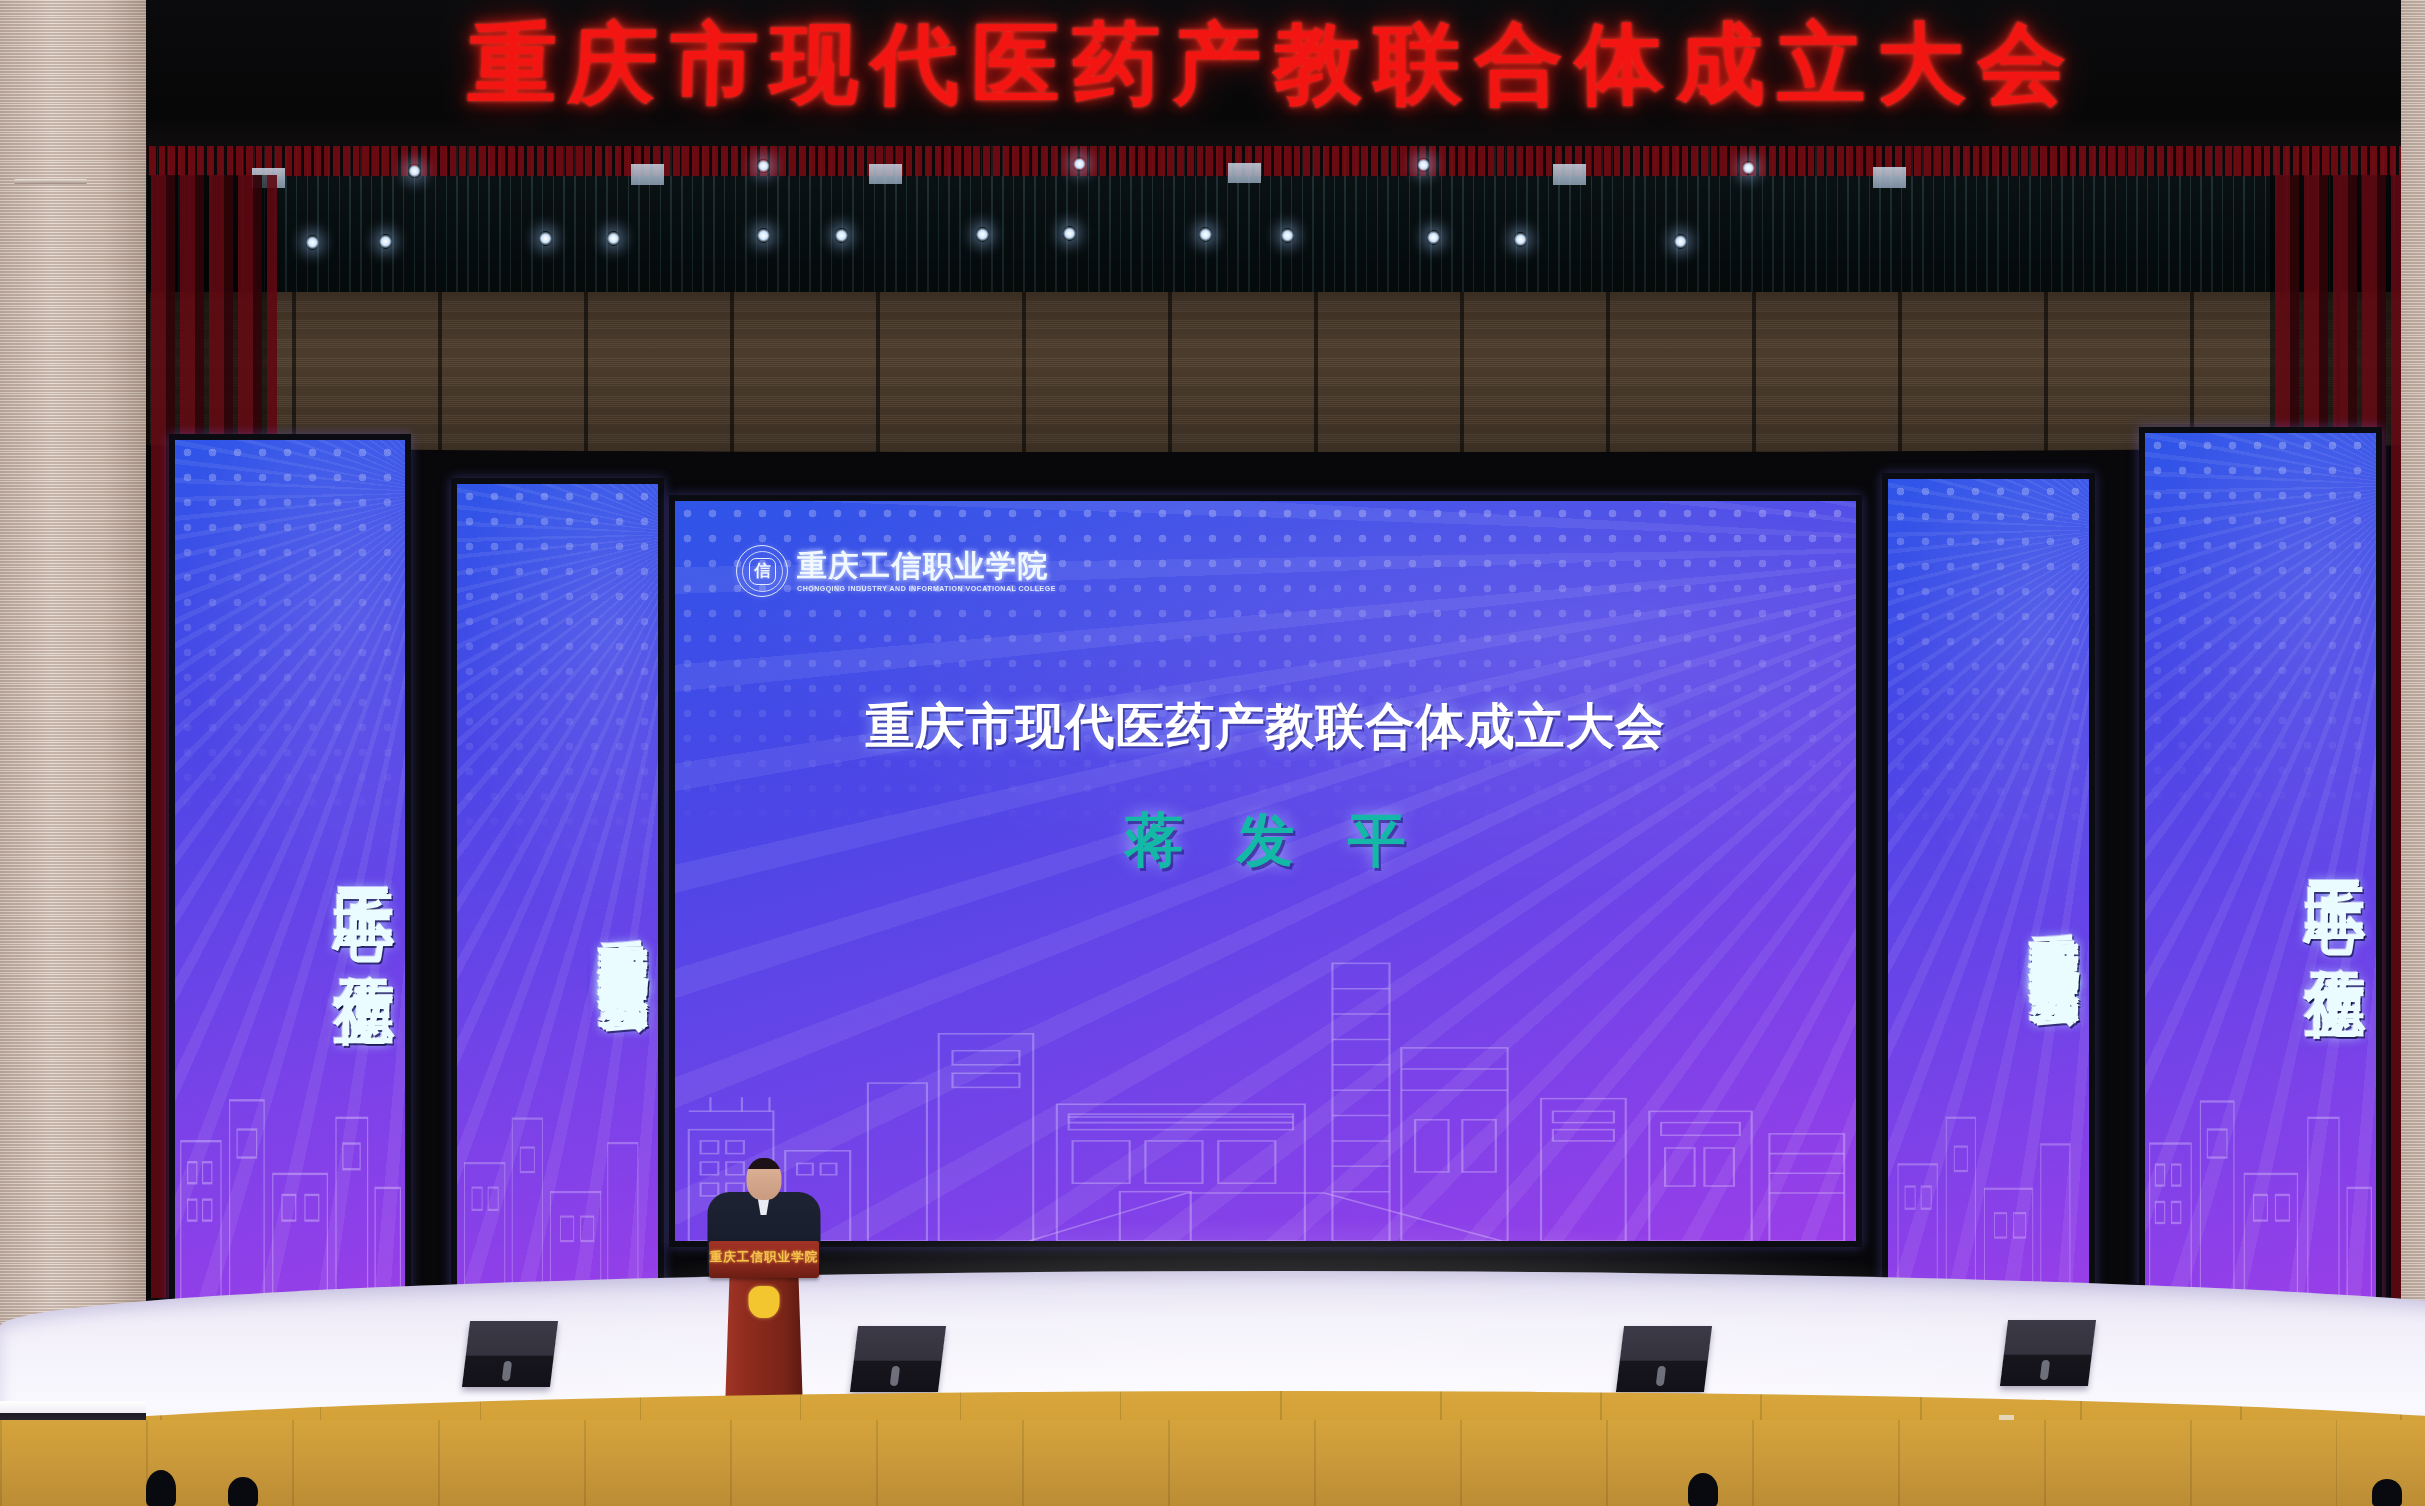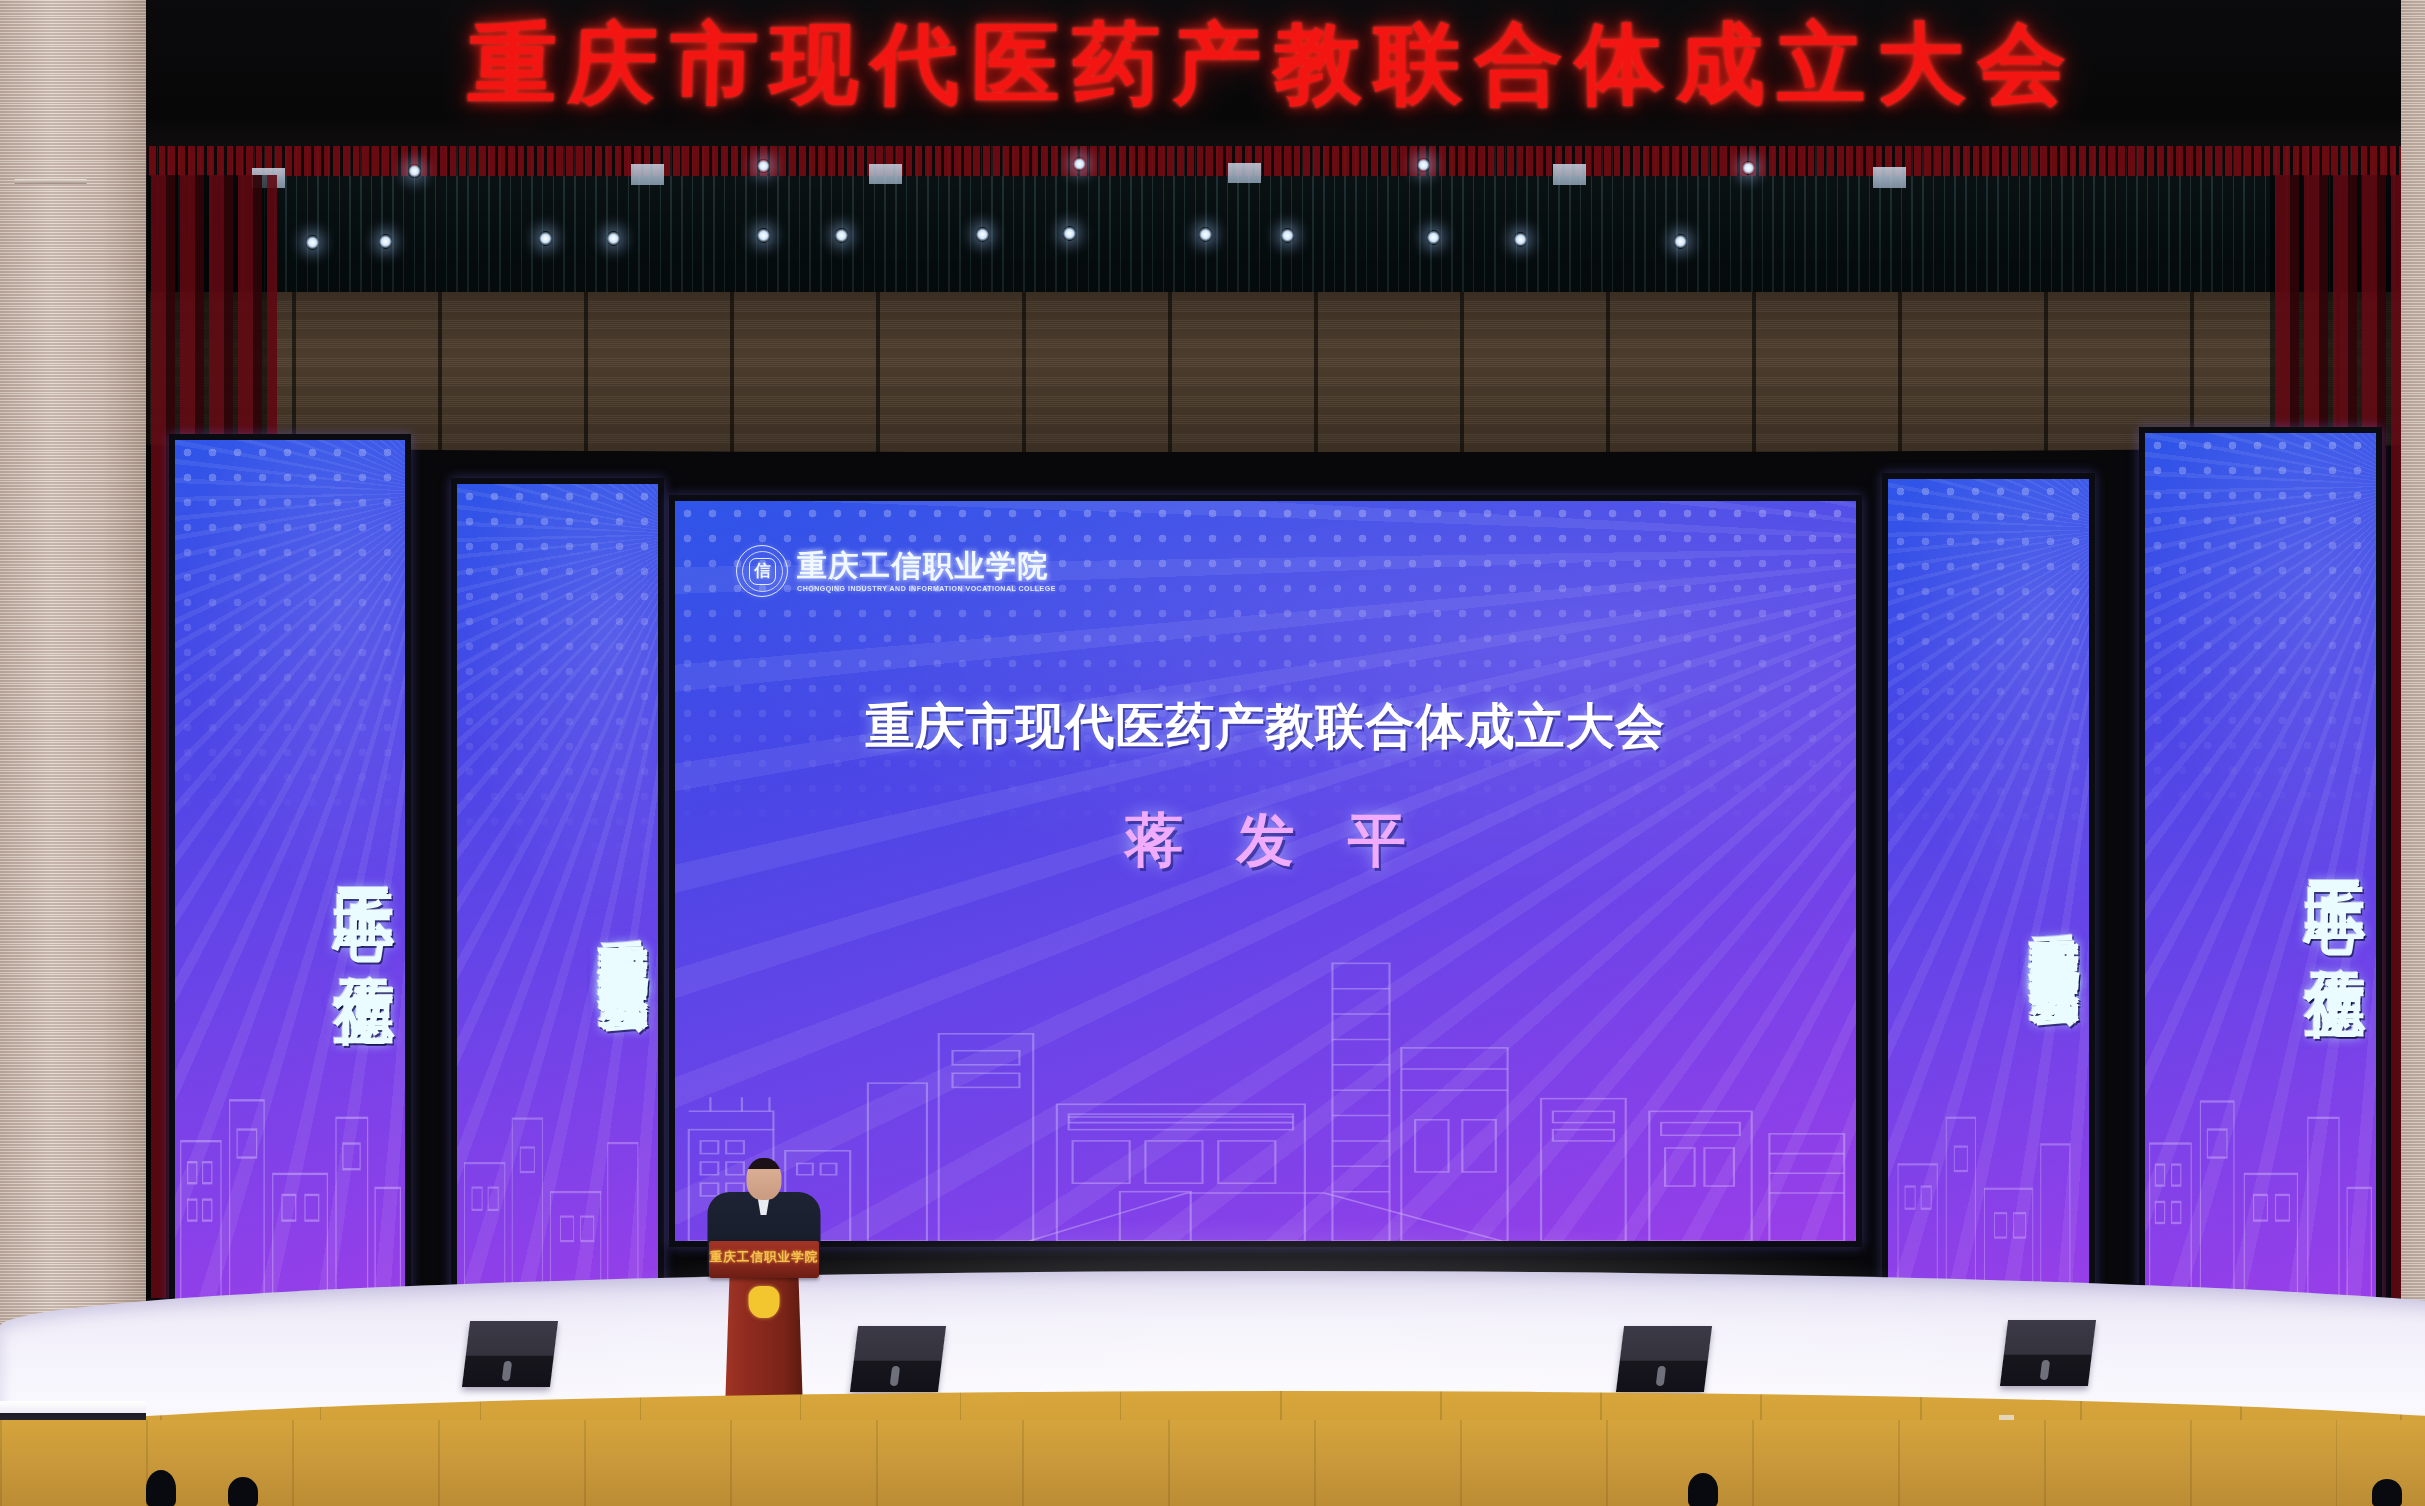--- a/index.html
+++ b/index.html
@@ -211,21 +211,21 @@
     text-align:center;
     font-family:"DejaVu Sans","Liberation Sans",sans-serif;
   }
   .ms-line{
     font-size:49px; font-weight:bold; color:#ffffff;
     letter-spacing:1px; line-height:1.38;
     text-shadow:1.9px 2.4px 0 rgba(30,25,120,.55), 0 0 12.6px rgba(180,210,255,.6);
   }
   .ms-name{
     margin-top:41px;
-    font-size:58px; font-weight:bold; color:#f0abfc;
+    font-size:58px; font-weight:bold; color:#14b8a6;
     letter-spacing:16.5px; padding-left:16.5px;
     text-shadow:2.4px 2.9px 0 rgba(30,25,120,.6), 0 0 14.6px rgba(190,215,255,.65);
   }
 
   
   #banner-far-left { left:169px;  top:434px;  width:242px;  height:888px; }
   #banner-left     { left:451px;  top:478px;  width:213px;  height:847px; }
   #banner-right    { left:1882px; top:473px;  width:213px;  height:844px; }
   #banner-far-right{ left:2139px; top:427px;  width:243px;  height:888px; }
 

